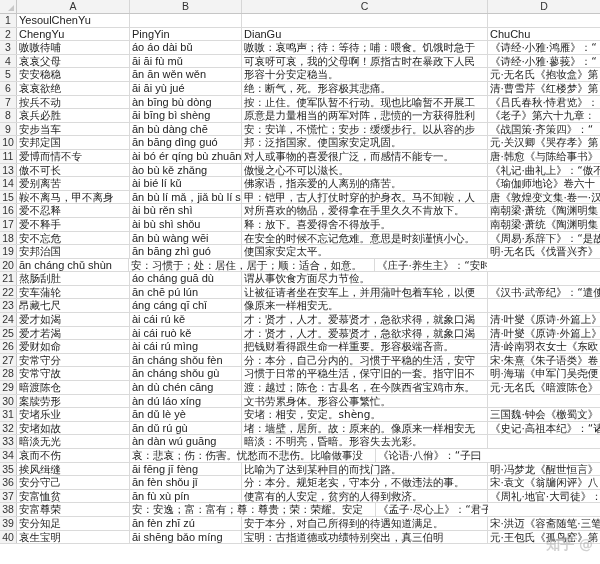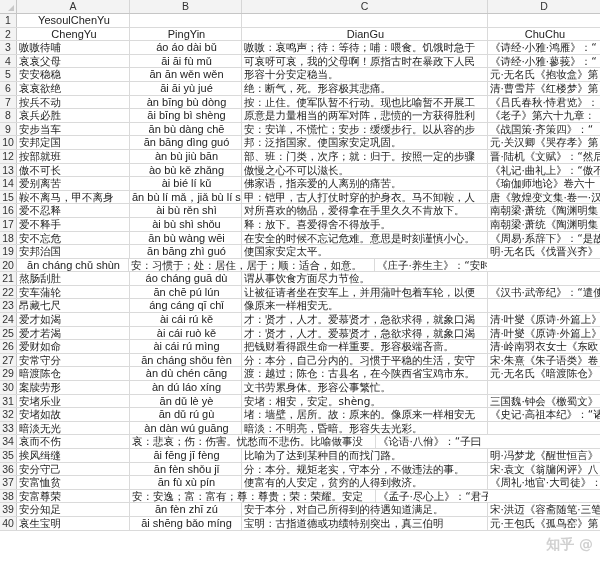--- a/index.html
+++ b/index.html
@@ -98,21 +98,21 @@
     }
     .cell.overflow {
       overflow: visible;
       position: relative;
       z-index: 1;
     }
     .cA { width: 113px; flex: 0 0 113px; }
     .cB { width: 112px; flex: 0 0 112px; }
     .cC { width: 246px; flex: 0 0 246px; }
     .cD { width: 112px; flex: 0 0 112px; border-right: none; }
-    .latin { font-family: "Liberation Sans", sans-serif; font-size: 11px; text-align: center; }
+    .latin { font-family: "Liberation Sans", sans-serif; font-size: 11px; }
     .watermark {
       position: absolute;
       right: 7px;
       bottom: 10px;
       font-size: 14px;
       color: rgba(170,170,170,0.55);
       font-family: "DejaVu Sans", sans-serif;
       pointer-events: none;
       font-weight: bold;
     }
@@ -194,25 +194,25 @@
         <div class="cell cD">《战国策·齐策四》：“</div>
       </div>
       <div class="row">
         <div class="rownum">10</div>
         <div class="cell cA">安邦定国</div>
         <div class="cell cB latin">ān bāng dìng guó</div>
         <div class="cell cC">邦：泛指国家。使国家安定巩固。</div>
         <div class="cell cD">元·关汉卿《哭存孝》第</div>
       </div>
       <div class="row">
-        <div class="rownum">12</div>
-        <div class="cell cA">按部就班</div>
-        <div class="cell cB latin">àn bù jiù bān</div>
-        <div class="cell cC">部、班：门类，次序；就：归于。按照一定的步骤</div>
-        <div class="cell cD">晋·陆机《文赋》：“然后</div>
+        <div class="rownum">11</div>
+        <div class="cell cA">爱博而情不专</div>
+        <div class="cell cB latin">ài bó ér qíng bù zhuān</div>
+        <div class="cell cC">对人或事物的喜爱很广泛，而感情不能专一。</div>
+        <div class="cell cD">唐·韩愈《与陈给事书》</div>
       </div>
       <div class="row">
         <div class="rownum">13</div>
         <div class="cell cA">傲不可长</div>
         <div class="cell cB latin">ào bù kě zhǎng</div>
         <div class="cell cC">傲慢之心不可以滋长。</div>
         <div class="cell cD">《礼记·曲礼上》：“傲不</div>
       </div>
       <div class="row">
         <div class="rownum">14</div>
@@ -303,20 +303,27 @@
         <div class="cell cB latin">ài cái rú mìng</div>
         <div class="cell cC">把钱财看得跟生命一样重要。形容极端吝啬。</div>
         <div class="cell cD">清·岭南羽衣女士《东欧</div>
       </div>
       <div class="row">
         <div class="rownum">27</div>
         <div class="cell cA">安常守分</div>
         <div class="cell cB latin">ān cháng shǒu fèn</div>
         <div class="cell cC">分：本分，自己分内的。习惯于平稳的生活，安守</div>
         <div class="cell cD">宋·朱熹《朱子语类》卷</div>
+      </div>
+      <div class="row">
+        <div class="rownum">28</div>
+        <div class="cell cA">安常守故</div>
+        <div class="cell cB latin">ān cháng shǒu gù</div>
+        <div class="cell cC">习惯于日常的平稳生活，保守旧的一套。指守旧不</div>
+        <div class="cell cD">明·海瑞《申军门吴尧便</div>
       </div>
       <div class="row">
         <div class="rownum">29</div>
         <div class="cell cA">暗渡陈仓</div>
         <div class="cell cB latin">àn dù chén cāng</div>
         <div class="cell cC">渡：越过；陈仓：古县名，在今陕西省宝鸡市东。</div>
         <div class="cell cD">元·无名氏《暗渡陈仓》</div>
       </div>
       <div class="row">
         <div class="rownum">30</div>

